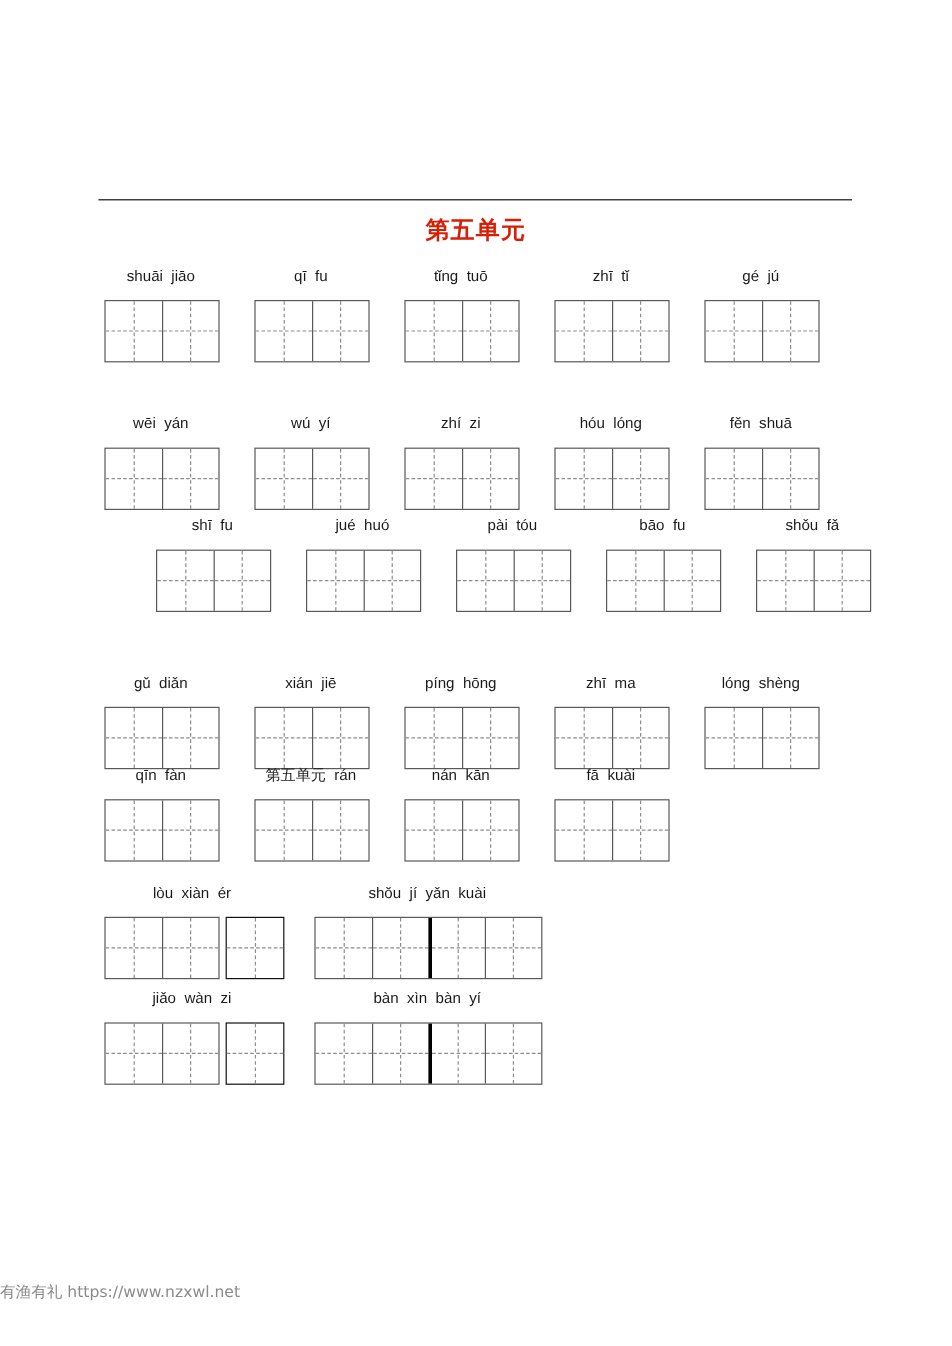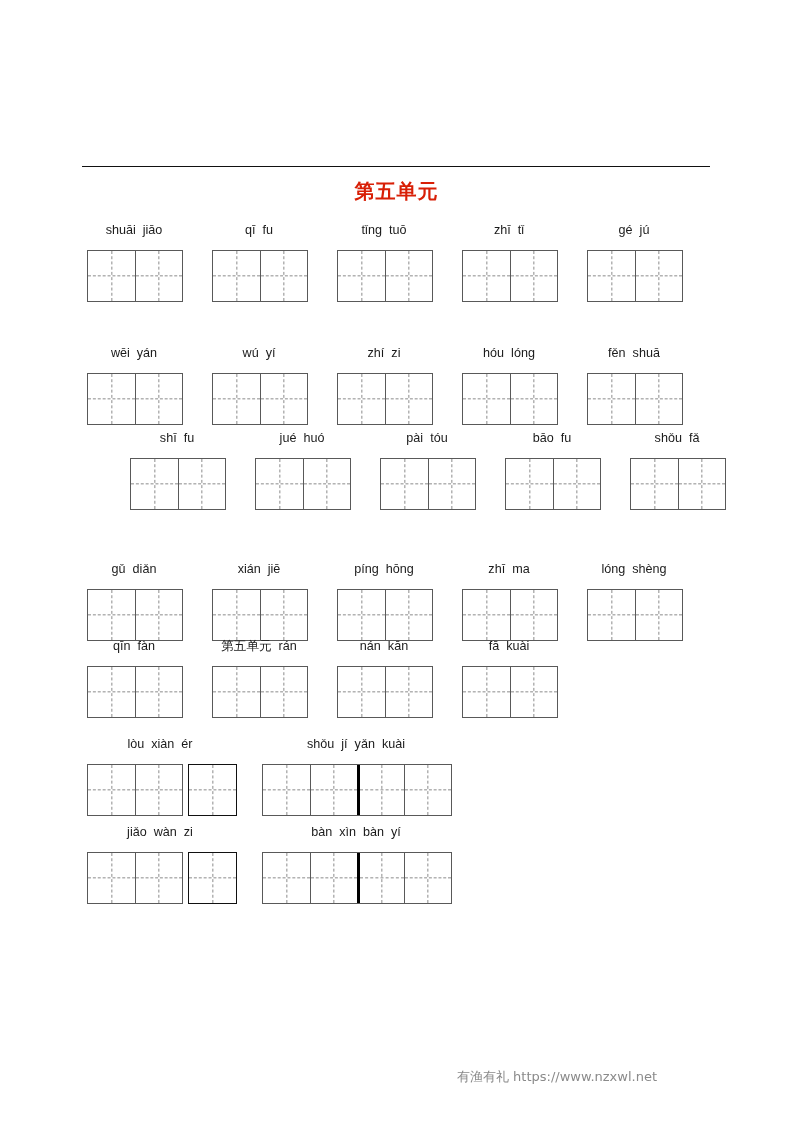--- a/index.html
+++ b/index.html
@@ -136,21 +136,21 @@
   .gap {
     width: 5px;
   }
 
   
   .footer {
     position: absolute;
     left: 0;
     top: 1068px;
     width: 657px;
-    text-align: right;
+    text-align: left;
     font-size: 13px;
     color: #8a8a8a;
     font-family: "DejaVu Sans", "Liberation Sans", sans-serif;
   }
 </style>
 </head>
 <body>
 
 <div class="page">
 

